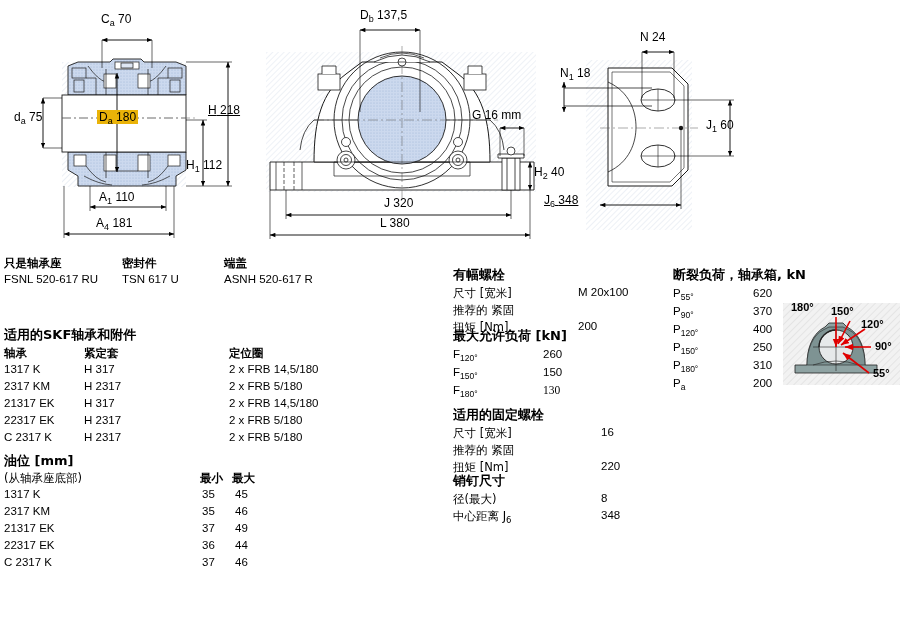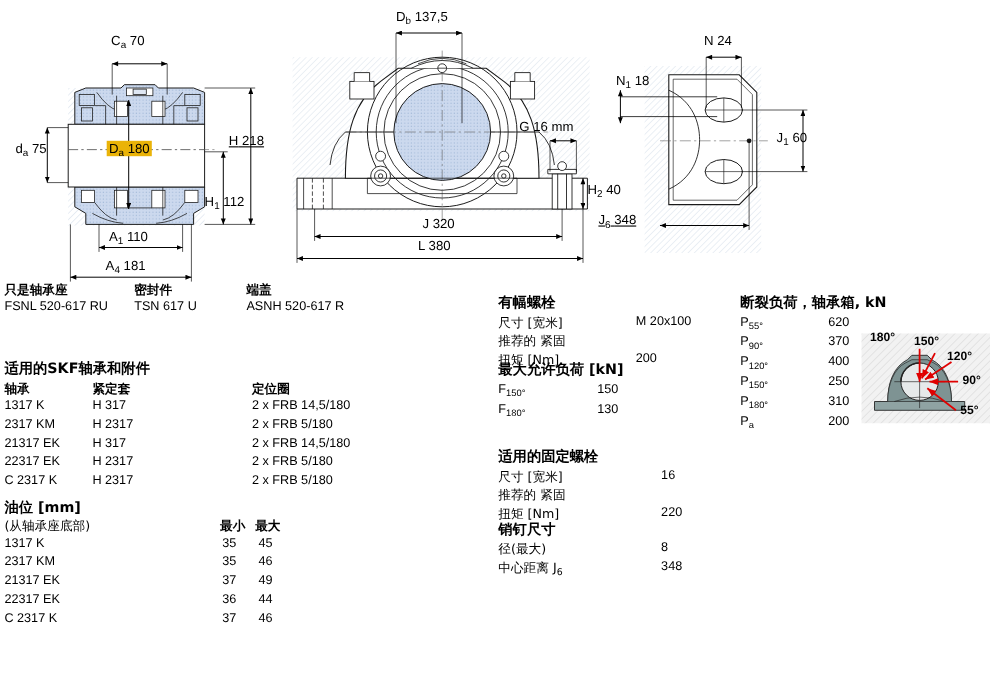--- a/index.html
+++ b/index.html
@@ -37,21 +37,21 @@
     white-space: nowrap;
   }
   .row { position: relative; height: 17px; }
   .c { position: absolute; white-space: nowrap; font-size: 11.5px; }
 
   sub { font-size: 8.5px; vertical-align: baseline; position: relative; top: 3px; }
 </style>
 </head>
 <body>
 
-<div class="drawing" style="left:0px; top:0px; width:262px; height:250px;margin-top:18px;">
+<div class="drawing" style="left:0px; top:0px; width:262px; height:250px;">
   <svg width="262" height="250" viewBox="0 0 262 250">
     <defs>
       <pattern id="hatchL" width="4" height="4" patternUnits="userSpaceOnUse" patternTransform="rotate(45)">
         <rect width="4" height="4" fill="#ffffff"></rect>
         <line x1="0" y1="0" x2="0" y2="4" stroke="#b9c8dd" stroke-width="0.7"></line>
       </pattern>
       <pattern id="dotsL" width="3" height="3" patternUnits="userSpaceOnUse">
         <rect width="3" height="3" fill="#ccd9ee"></rect>
         <circle cx="1" cy="1" r="0.55" fill="#9fb6d6"></circle>
       </pattern>
@@ -478,27 +478,32 @@
   <div class="row" style="width:200px;">
     <span class="c cjk" style="left:0px;">扭矩 [Nm]</span>
     <span class="c" style="left:125px;">200</span>
   </div>
 </div>
 
 <div class="block" style="left:453px; top:327px;">
   <div class="hdr cjk" style="margin-bottom:3px;">最大允许负荷 [kN]</div>
   <div class="row" style="width:200px; height:18px;">
     <span class="c" style="left:0px;">
+      <span>F</span><sub>120°</sub></span>
+    <span class="c" style="left:90px;">260</span>
+  </div>
+  <div class="row" style="width:200px; height:18px;">
+    <span class="c" style="left:0px;">
       <span>F</span><sub>150°</sub></span>
     <span class="c" style="left:90px;">150</span>
   </div>
   <div class="row" style="width:200px; height:18px;">
     <span class="c" style="left:0px;">
       <span>F</span><sub>180°</sub></span>
-    <span class="c" style="left:90px;">130</span>
+    <span class="c" style="left:90px;font-family:Liberation Serif, serif;">130</span>
   </div>
 </div>
 
 <div class="block" style="left:453px; top:406px;">
   <div class="hdr cjk" style="margin-bottom:2px;">适用的固定螺栓</div>
   <div class="row" style="width:200px;">
     <span class="c cjk" style="left:0px;">尺寸 [宽米]</span>
     <span class="c" style="left:148px;">16</span>
   </div>
   <div class="row" style="width:200px;">

